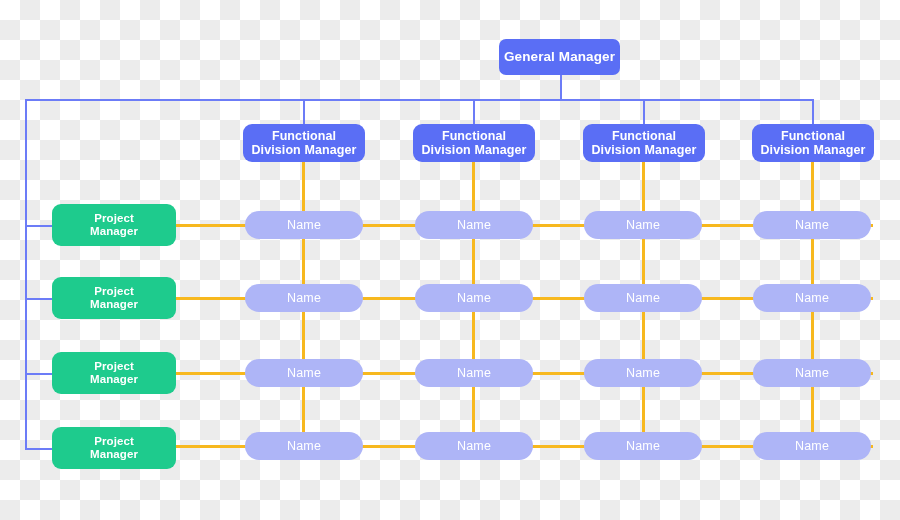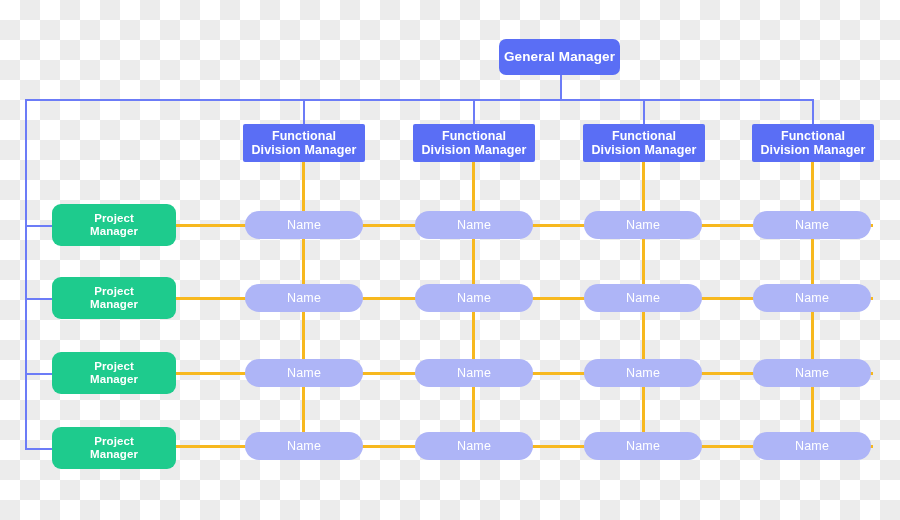--- a/index.html
+++ b/index.html
@@ -60,21 +60,21 @@
   .node-gm {
     background: #5a6ef5;
     border-radius: 7px;
     font-size: 13.5px;
     font-weight: bold;
     letter-spacing: .1px;
   }
 
   .node-fdm {
     background: #5a6ef5;
-    border-radius: 2px;
+    border-radius: 9px;
     font-size: 12.5px;
     font-weight: bold;
     letter-spacing: .1px;
     padding: 7px 4px;
   }
 
   .node-pm {
     background: #1ecb8d;
     border-radius: 9px;
     font-size: 11.5px;

